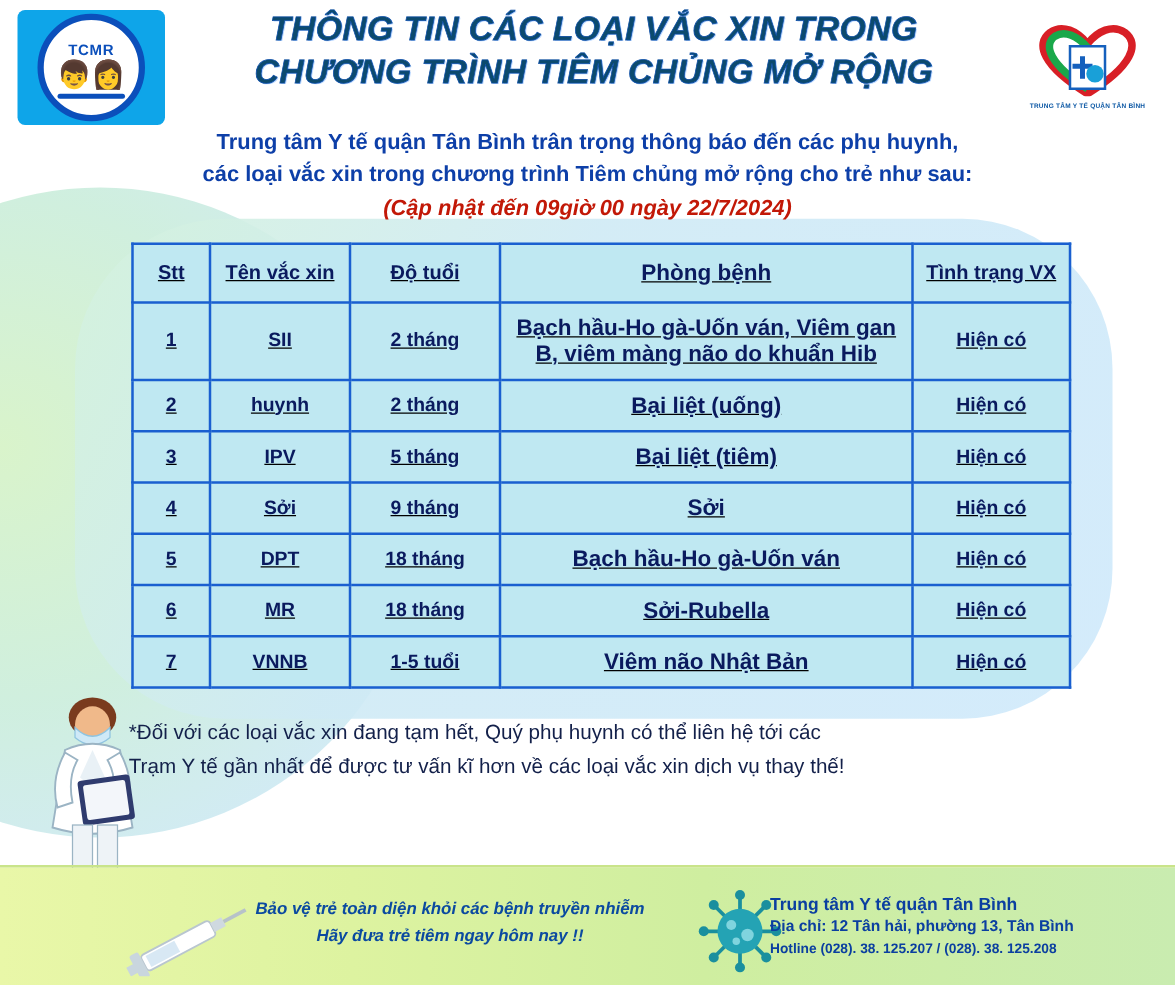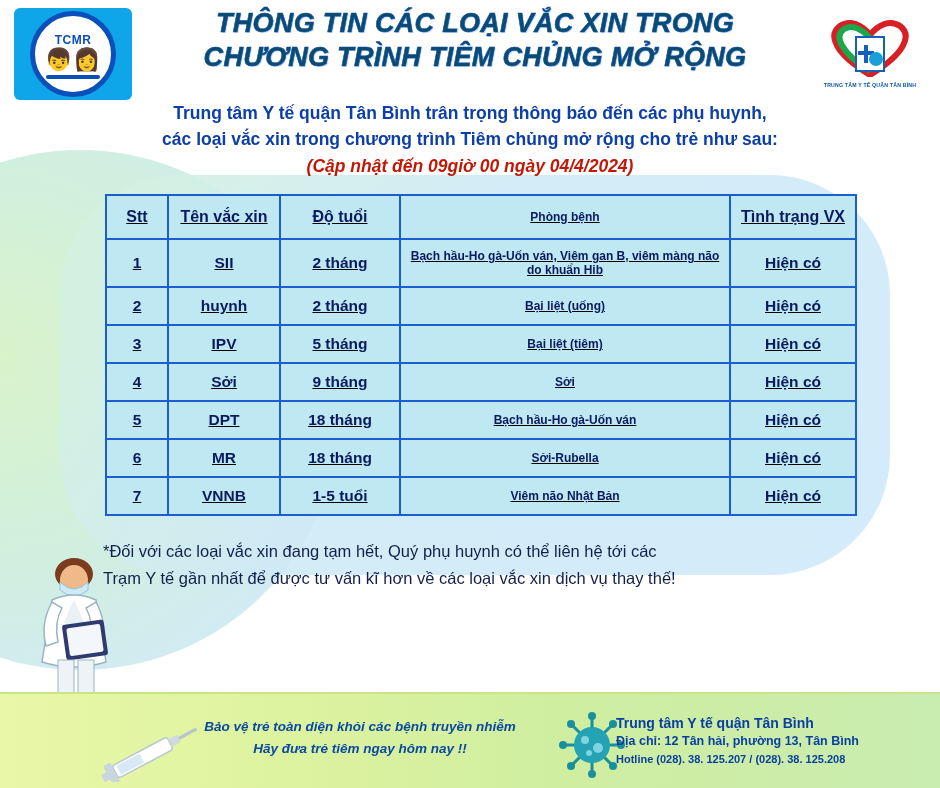--- a/index.html
+++ b/index.html
@@ -130,21 +130,21 @@
     color: #0a1a5e;
     font-weight: bold;
     font-size: 15.5px;
     padding: 9px 4px;
     background: #bfe8f2;
   }
   table.vx th {
     font-size: 16px;
     padding: 12px 4px;
   }
-  table.vx td.disease, table.vx th.disease { font-size: 12px; border-radius: 23px; }
+  table.vx td.disease, table.vx th.disease { font-size: 18px; border-radius: 23px; }
   .col-stt { width: 62px; }
   .col-name { width: 112px; }
   .col-age { width: 120px; }
   .col-disease { width: 330px; }
   .col-status { width: 126px; }
 
   
   .note {
     position: relative;
     margin: 22px auto 0;
@@ -221,21 +221,21 @@
           <circle cx="52" cy="40" r="7" fill="#19a0d8"></circle>
         </svg>
       </div>
       <div class="caption">TRUNG TÂM Y TẾ QUẬN TÂN BÌNH</div>
     </div>
   </div>
 
   <div class="intro">
     <div class="l1">Trung tâm Y tế quận Tân Bình trân trọng thông báo đến các phụ huynh,</div>
     <div class="l2">các loại vắc xin trong chương trình Tiêm chủng mở rộng cho trẻ như sau:</div>
-    <div class="l3">(Cập nhật đến 09giờ 00 ngày 04/4/2024)</div>
+    <div class="l3">(Cập nhật đến 09giờ 00 ngày 22/7/2024)</div>
   </div>
 
   <div class="table-wrap">
     <table class="vx">
       <thead>
         <tr>
           <th class="col-stt">Stt</th>
           <th class="col-name">Tên vắc xin</th>
           <th class="col-age">Độ tuổi</th>
           <th class="col-disease disease">Phòng bệnh</th>

